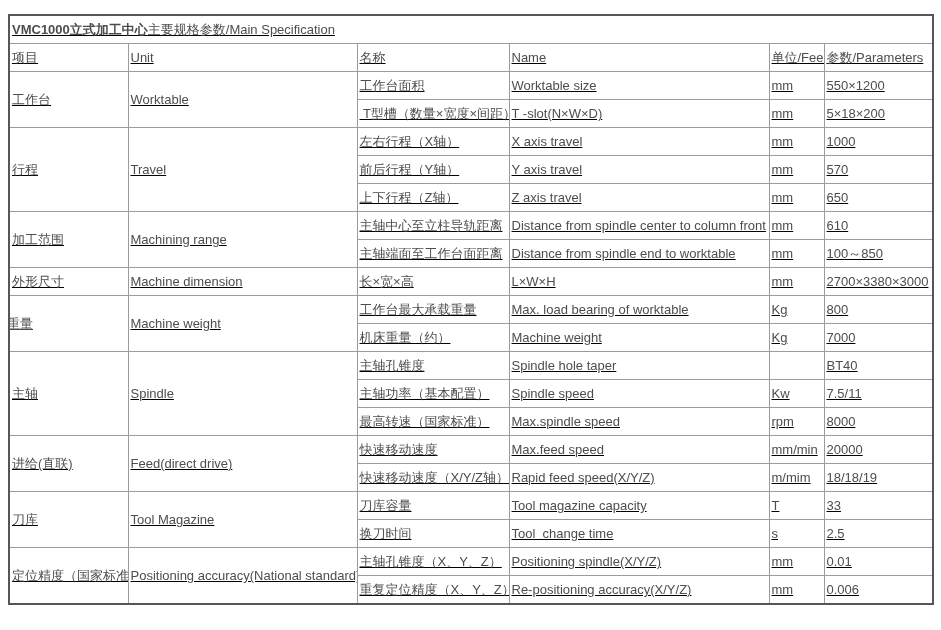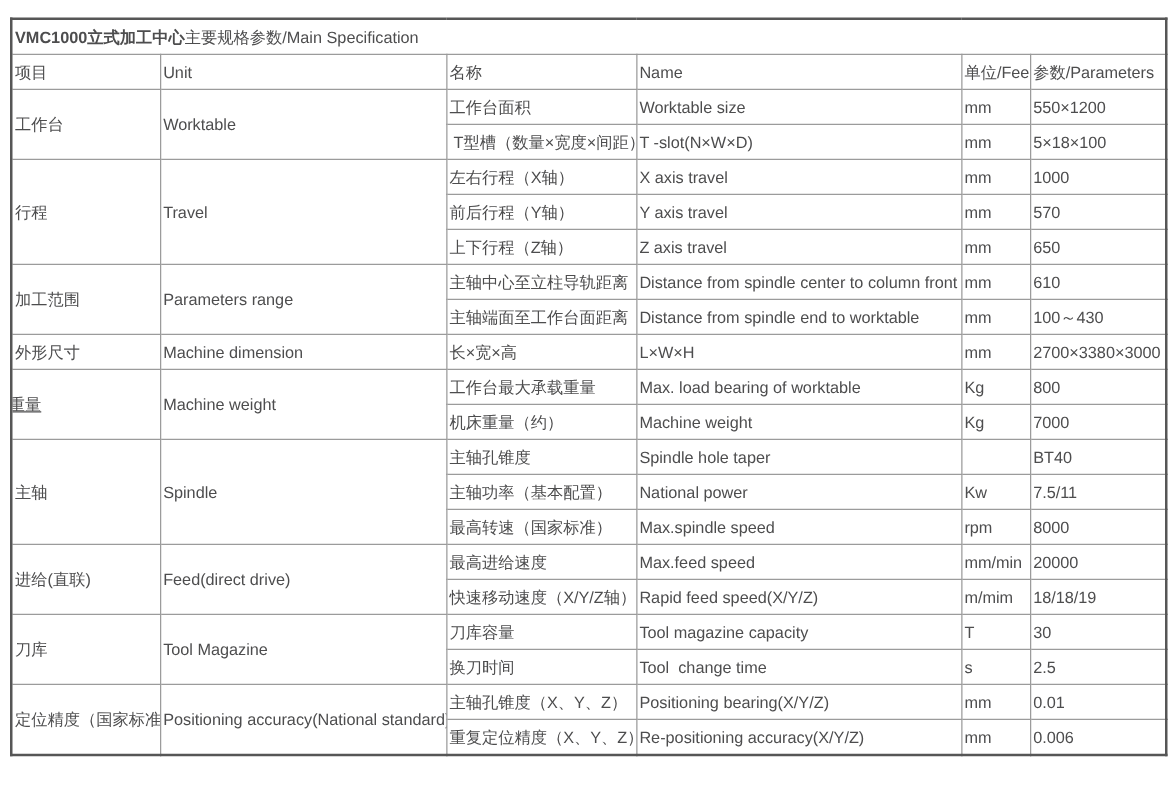--- a/index.html
+++ b/index.html
@@ -18,20 +18,21 @@
     overflow: hidden;
   }
   table.spec-table {
     position: absolute;
     left: 8px;
     top: 14px;
     width: 924px;
     border-collapse: collapse;
     table-layout: fixed;
     border: 2px solid #565656;
+    text-decoration: underline;
   }
   table.spec-table td {
     border: 1px solid #9b9b9b;
     color: #4d4d4e;
     font-size: 13px;
     font-weight: normal;
     text-align: left;
     vertical-align: middle;
     height: 27px;
     padding: 0 1px 0 2px;
@@ -90,21 +91,21 @@
         <td rowspan="2">Worktable</td>
         <td>工作台面积</td>
         <td>Worktable size</td>
         <td>mm</td>
         <td>550×1200</td>
       </tr>
       <tr>
         <td> T型槽（数量×宽度×间距）</td>
         <td>T -slot(N×W×D)</td>
         <td>mm</td>
-        <td>5×18×100</td>
+        <td>5×18×200</td>
       </tr>
 
       <tr>
         <td rowspan="3">行程</td>
         <td rowspan="3">Travel</td>
         <td>左右行程（X轴）</td>
         <td>X axis travel</td>
         <td>mm</td>
         <td>1000</td>
       </tr>
@@ -116,31 +117,31 @@
       </tr>
       <tr>
         <td>上下行程（Z轴）</td>
         <td>Z axis travel</td>
         <td>mm</td>
         <td>650</td>
       </tr>
 
       <tr>
         <td rowspan="2">加工范围</td>
-        <td rowspan="2">Parameters range</td>
+        <td rowspan="2">Machining range</td>
         <td>主轴中心至立柱导轨距离</td>
         <td>Distance from spindle center to column front</td>
         <td>mm</td>
         <td>610</td>
       </tr>
       <tr>
         <td>主轴端面至工作台面距离</td>
         <td>Distance from spindle end to worktable</td>
         <td>mm</td>
-        <td>100～430</td>
+        <td>100～850</td>
       </tr>
 
       <tr>
         <td class="dim">外形尺寸</td>
         <td>Machine dimension</td>
         <td>长×宽×高</td>
         <td>L×W×H</td>
         <td>mm</td>
         <td>2700×3380×3000</td>
       </tr>
@@ -163,66 +164,66 @@
       <tr>
         <td rowspan="3">主轴</td>
         <td rowspan="3">Spindle</td>
         <td>主轴孔锥度</td>
         <td>Spindle hole taper</td>
         <td></td>
         <td>BT40</td>
       </tr>
       <tr>
         <td>主轴功率（基本配置）</td>
-        <td>National power</td>
+        <td>Spindle speed</td>
         <td>Kw</td>
         <td>7.5/11</td>
       </tr>
       <tr>
         <td>最高转速（国家标准）</td>
         <td>Max.spindle speed</td>
         <td>rpm</td>
         <td>8000</td>
       </tr>
 
       <tr>
         <td rowspan="2">进给(直联)</td>
         <td rowspan="2">Feed(direct drive)</td>
-        <td>最高进给速度</td>
+        <td>快速移动速度</td>
         <td>Max.feed speed</td>
         <td>mm/min</td>
         <td>20000</td>
       </tr>
       <tr>
         <td>快速移动速度（X/Y/Z轴）</td>
         <td>Rapid feed speed(X/Y/Z)</td>
         <td>m/mim</td>
         <td>18/18/19</td>
       </tr>
 
       <tr>
         <td rowspan="2">刀库</td>
         <td rowspan="2">Tool Magazine</td>
         <td>刀库容量</td>
         <td>Tool magazine capacity</td>
         <td>T</td>
-        <td>30</td>
+        <td>33</td>
       </tr>
       <tr>
         <td>换刀时间</td>
         <td>Tool  change time</td>
         <td>s</td>
         <td>2.5</td>
       </tr>
 
       <tr>
         <td rowspan="2">定位精度（国家标准）</td>
         <td rowspan="2">Positioning accuracy(National standard)</td>
         <td>主轴孔锥度（X、Y、Z）</td>
-        <td>Positioning bearing(X/Y/Z)</td>
+        <td>Positioning spindle(X/Y/Z)</td>
         <td>mm</td>
         <td>0.01</td>
       </tr>
       <tr>
         <td>重复定位精度（X、Y、Z）</td>
         <td>Re-positioning accuracy(X/Y/Z)</td>
         <td>mm</td>
         <td>0.006</td>
       </tr>
     </tbody>

